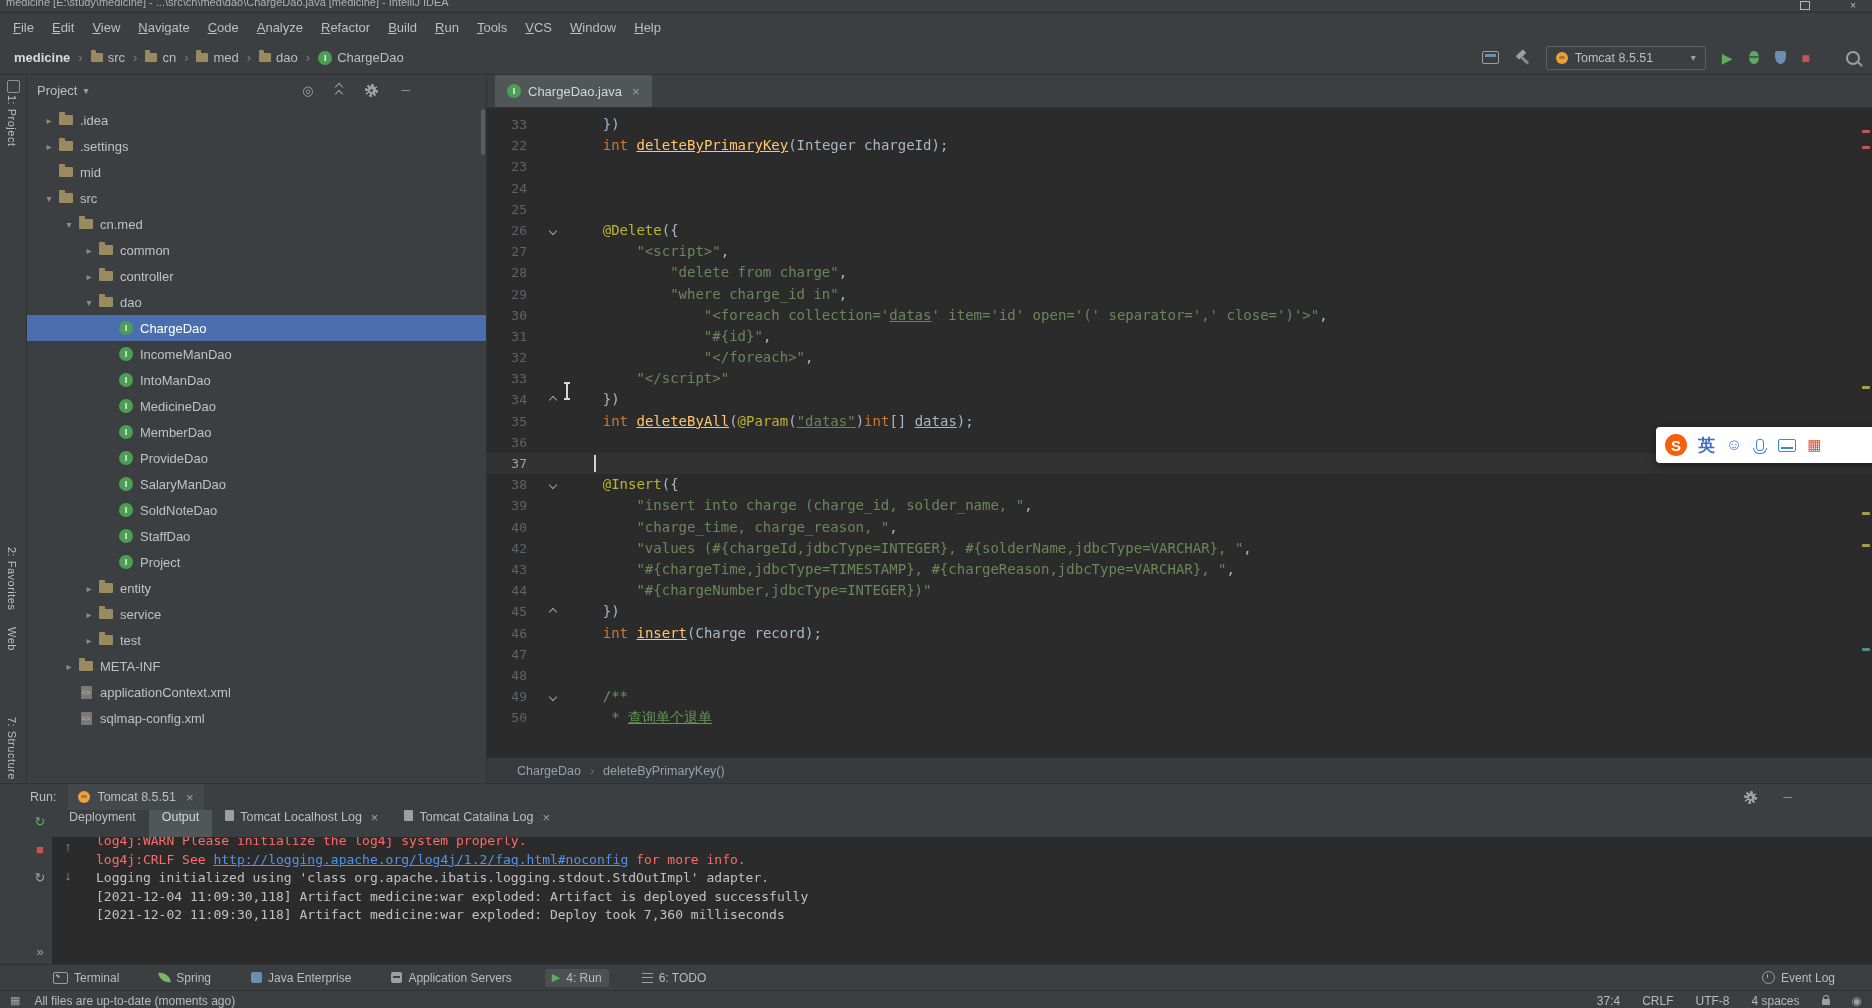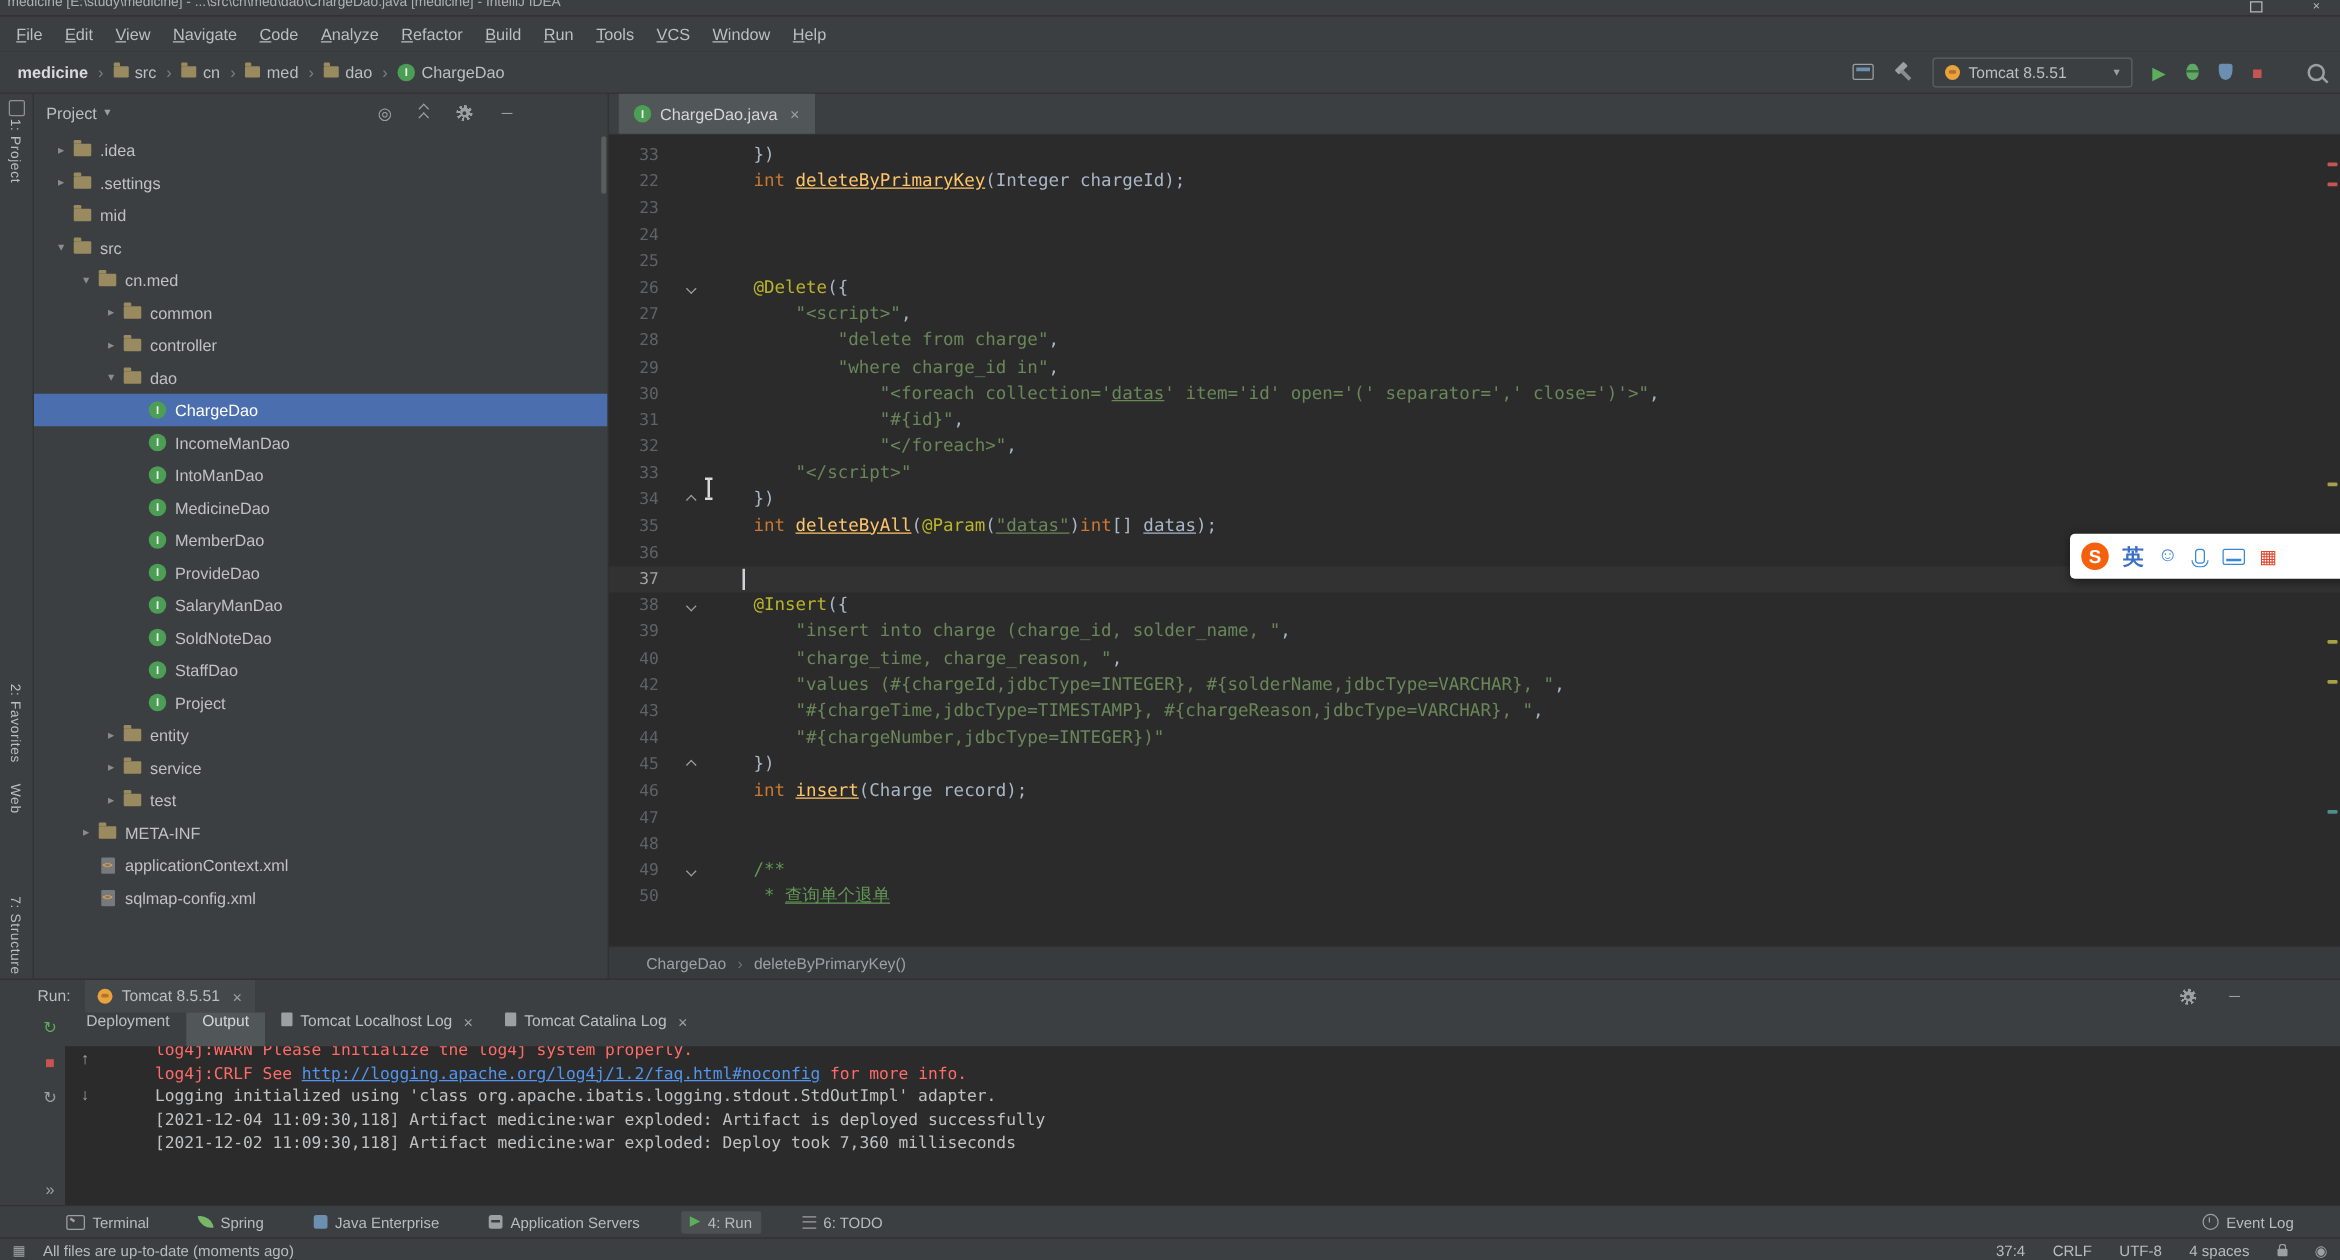--- a/index.html
+++ b/index.html
@@ -117,21 +117,21 @@
   .run-tab{height:27px;display:flex;gap:6px;padding:0 13px}
   .run-tab.selected{background:#515658;color:#d4d6d8}
   .mini-file{width:9px;height:11px;background:#9da0a2;border-radius:1px}
   .run-left{position:absolute;left:26px;top:28px;width:28px;bottom:6px;display:flex;flex-direction:column;align-items:center;gap:15px;padding-top:3px}
   .run-left2{position:absolute;left:56px;top:56px;width:24px;display:flex;flex-direction:column;align-items:center;gap:16px;z-index:3}
   .rico{font-size:13px;line-height:13px;color:#9da0a2}
   .rico.green{color:#5cad5c}
   .rico.red{color:#c75450}
   .rico.more{margin-top:auto;font-size:13px}
   .console{position:absolute;left:52px;top:53px;right:0;bottom:0;background:#2b2b2b;overflow:hidden;
-    font-family:"DejaVu Sans Mono",monospace;font-size:13px;line-height:18.5px;padding:2px 8px 0 72px}
+    font-family:"DejaVu Sans Mono",monospace;font-size:13px;line-height:18.5px;padding:2px 8px 0 44px}
   .console-line{white-space:pre}
   .console-line:first-child{margin-top:-7px}
   .cs-err{color:#ff6b68}.cs-out{color:#bfc1c3}
   .cs-link{color:#5394ec;text-decoration:underline}
 
   
   .bottom-bar{height:25px;background:#3c3f41;border-top:1px solid #323232;display:flex;align-items:center;font-size:12px;color:#b8bcbf;padding:0 20px}
   .bb-left{display:flex;align-items:center;gap:26px;margin-left:26px}
   .bb-item{display:flex;align-items:center;gap:6px;padding:2px 7px;border-radius:2px}
   .bb-item.active{background:#4c5052}

